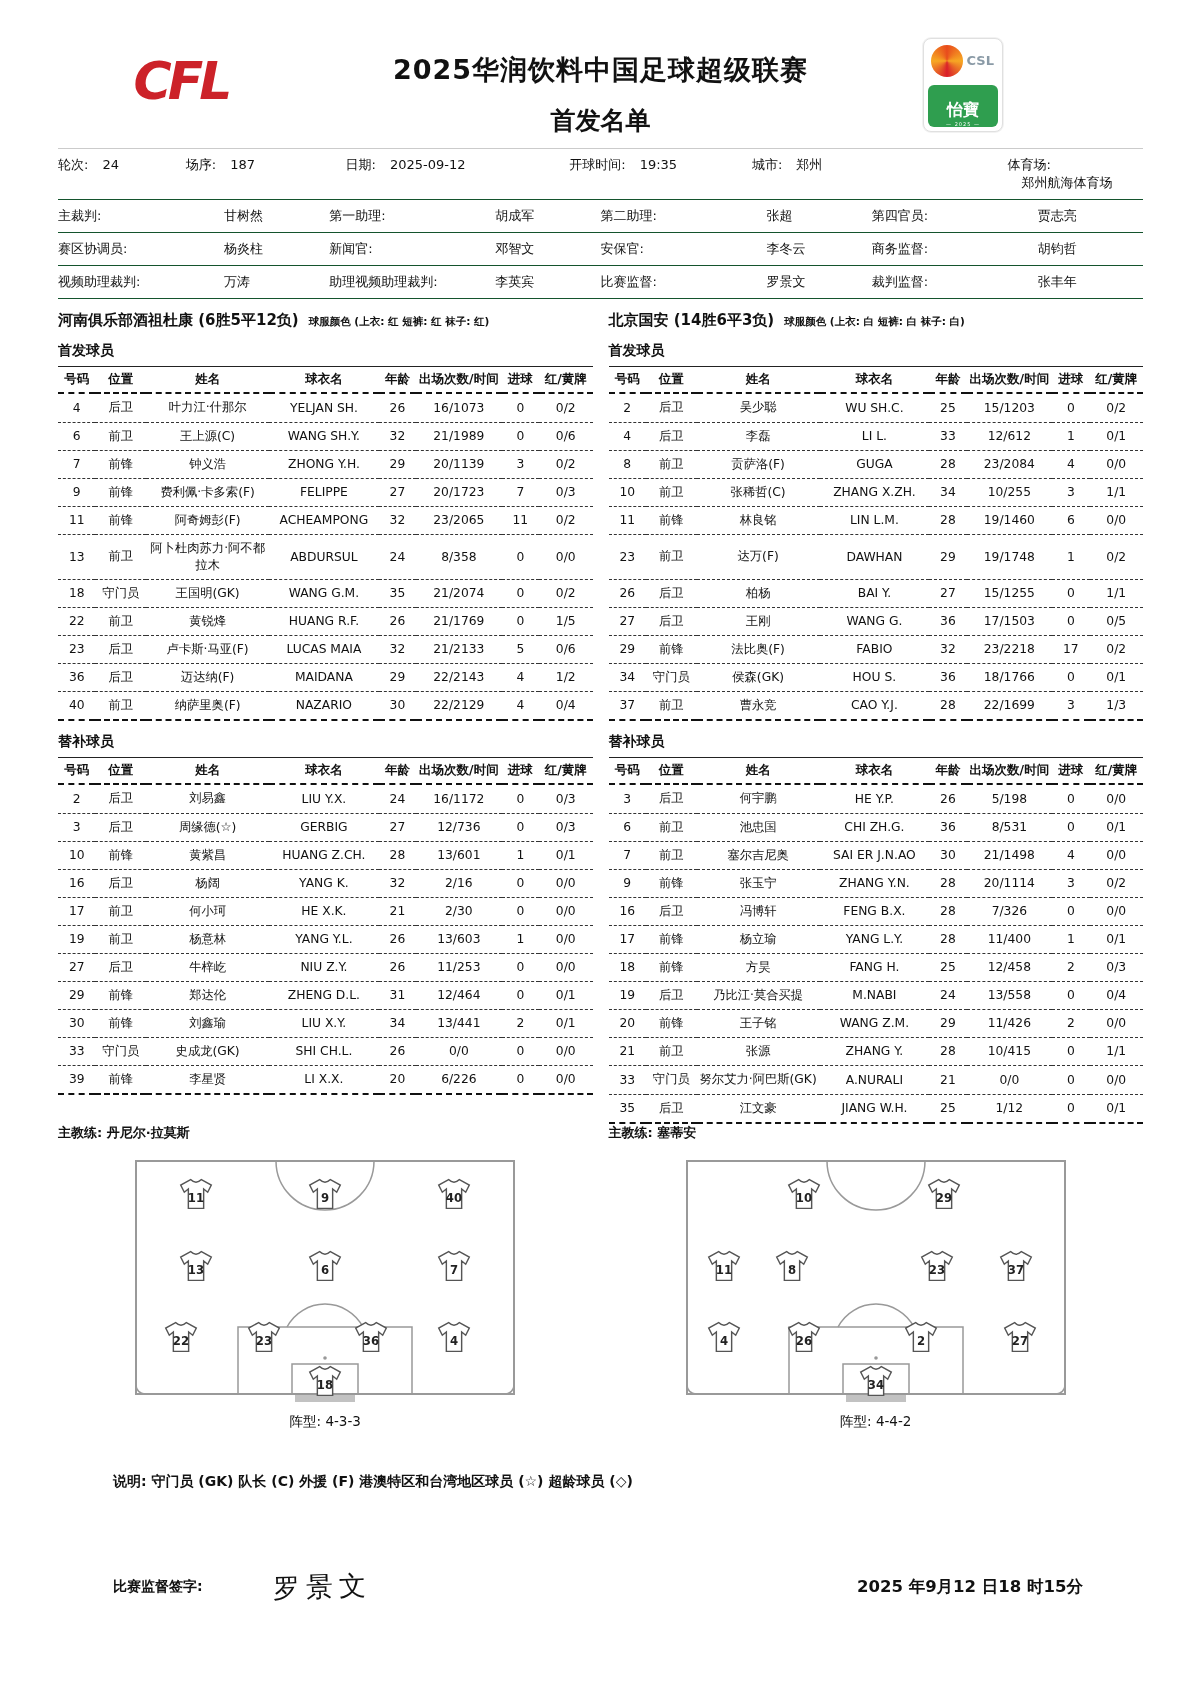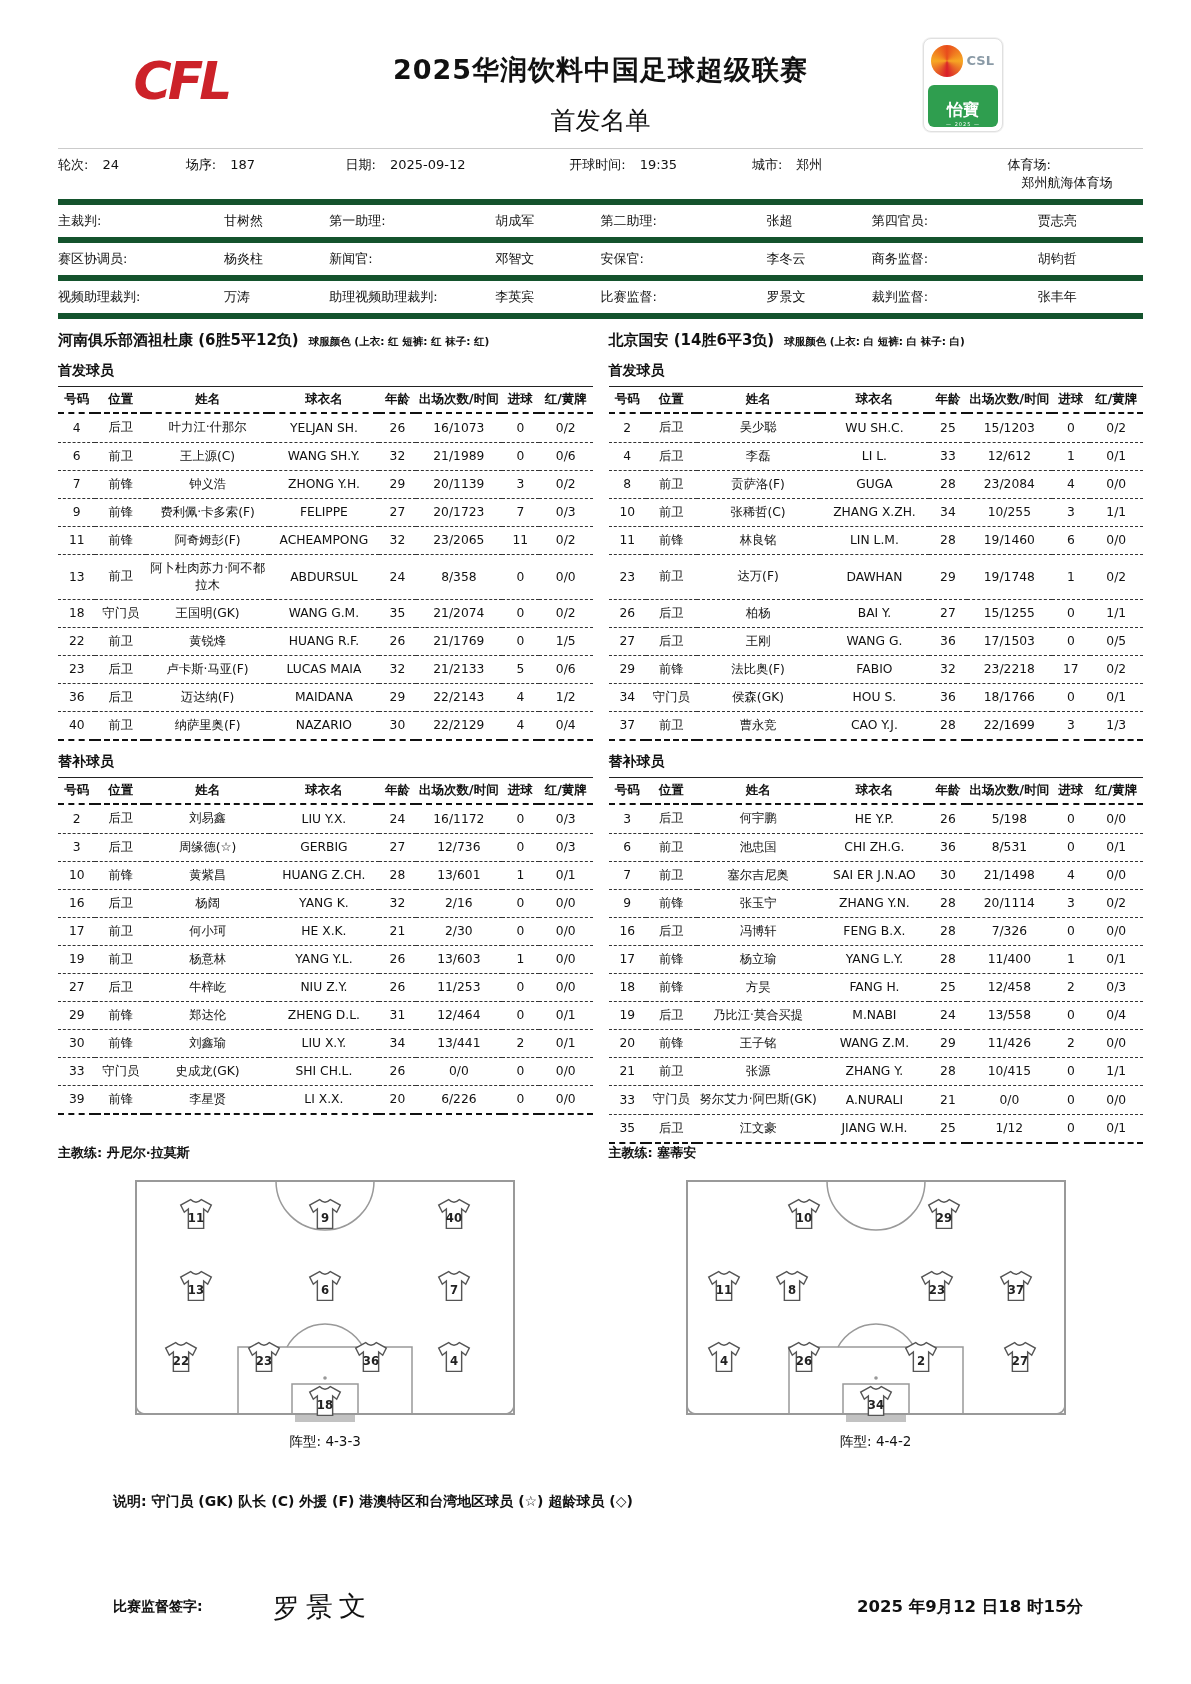--- a/index.html
+++ b/index.html
@@ -13,21 +13,21 @@
 
   
   .header { position:relative; height:148px; }
   .cfl-logo {
     position:absolute; left:58px; top:48px; width:130px; height:72px;
     color:#cc2229; font-style:italic; font-weight:bold; font-size:52px;
     letter-spacing:-4px; line-height:66px; text-align:center;
   }
   .title-block { text-align:center; padding-top:52px; }
   .main-title { font-size:27px; font-weight:bold; letter-spacing:1px; }
-  .sub-title  { font-size:25px; font-weight:normal; margin-top:16px; }
+  .sub-title  { font-size:25px; font-weight:bold; margin-top:16px; }
   .csl-badge {
     position:absolute; right:140px; top:38px; width:80px; height:94px;
     border:1px solid #e0e0e0; border-radius:8px; background:#fff;
     box-shadow:0 0 0 1px #f2f2f2; overflow:hidden; text-align:center;
   }
   .csl-top { height:44px; position:relative; }
   .csl-swirl {
     position:absolute; left:7px; top:6px; width:32px; height:32px; border-radius:50%;
     background:conic-gradient(#e84b1c,#f7a823,#d91f2a,#f7a823,#e84b1c);
   }
@@ -35,21 +35,21 @@
   .csl-green {
     position:absolute; left:4px; right:4px; bottom:4px; top:46px;
     background:#2f9e4f; border-radius:6px; color:#fff;
   }
   .csl-yibao { font-size:16px; font-weight:bold; margin-top:15px; }
   .csl-tiny { font-size:5px; letter-spacing:1px; }
 
   
   .teams-line { font-size:15.5px; font-weight:bold; margin:6px 0 8px 0; }
   .info-block { border-top:1px solid #cbcbcb; }
-  .info-row { display:flex; padding:7px 0; border-bottom:6px solid #14532d; font-size:13px;justify-content:space-between; }
+  .info-row { display:flex; padding:7px 0; border-bottom:1px solid #14532d; font-size:13px;justify-content:space-between; }
   .info-pair .label { display:inline-block; }
   .info-pair .value { display:inline-block; margin-left:14px; }
   .info-row.match .info-pair:nth-child(1){width:140px}
   .info-row.match .info-pair:nth-child(2){width:175px}
   .info-row.match .info-pair:nth-child(3){width:245px}
   .info-row.match .info-pair:nth-child(4){width:200px}
   .info-row.match .info-pair:nth-child(5){width:280px}
   .info-row.officials .info-pair{width:25%}
   .info-row.officials .info-pair .label{min-width:152px}
 

